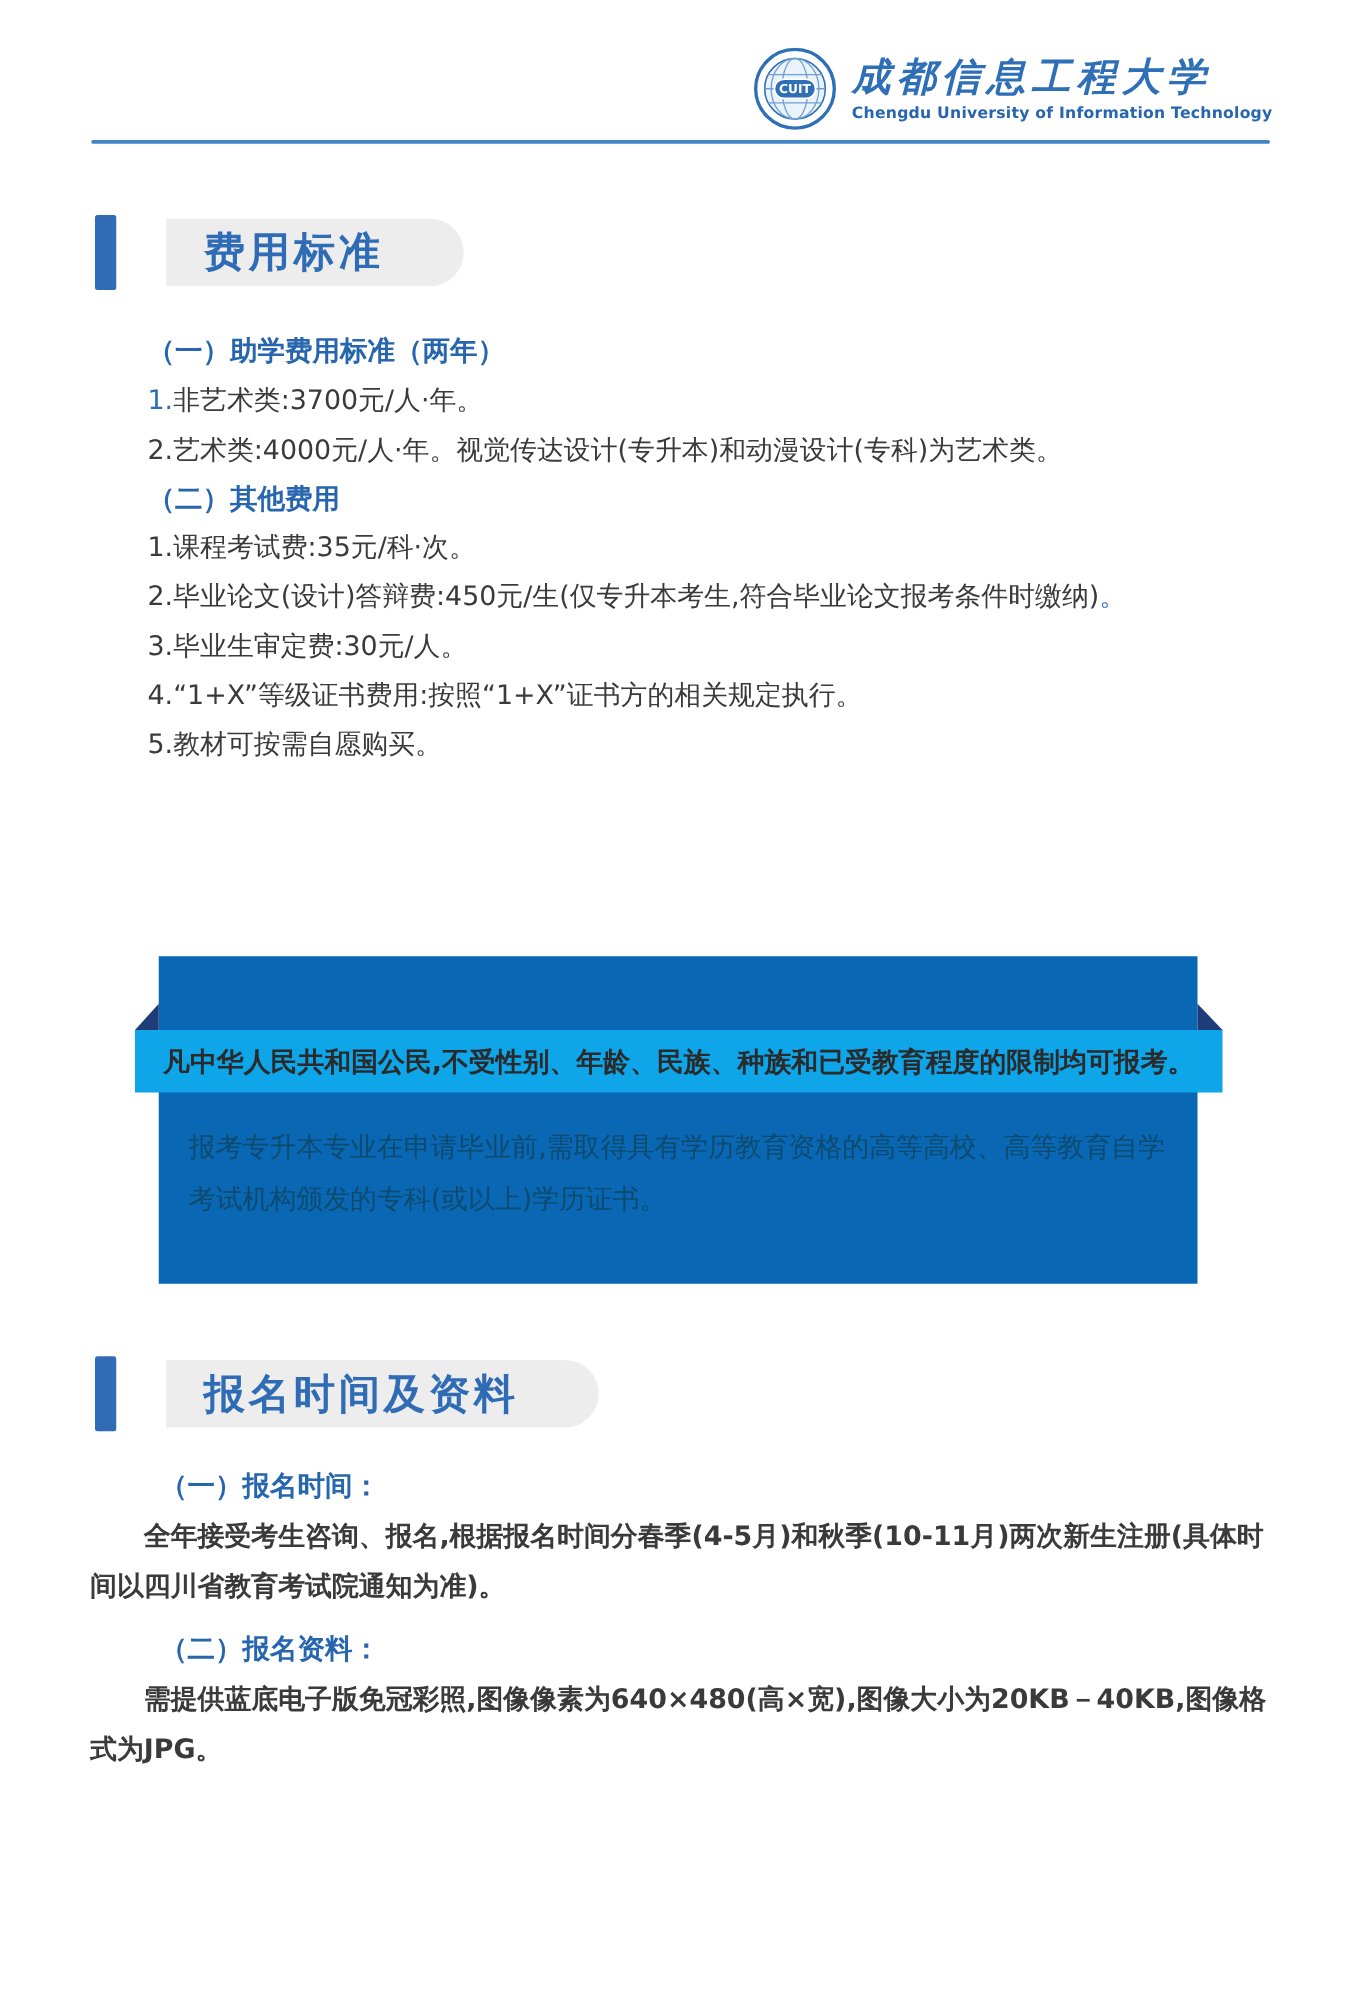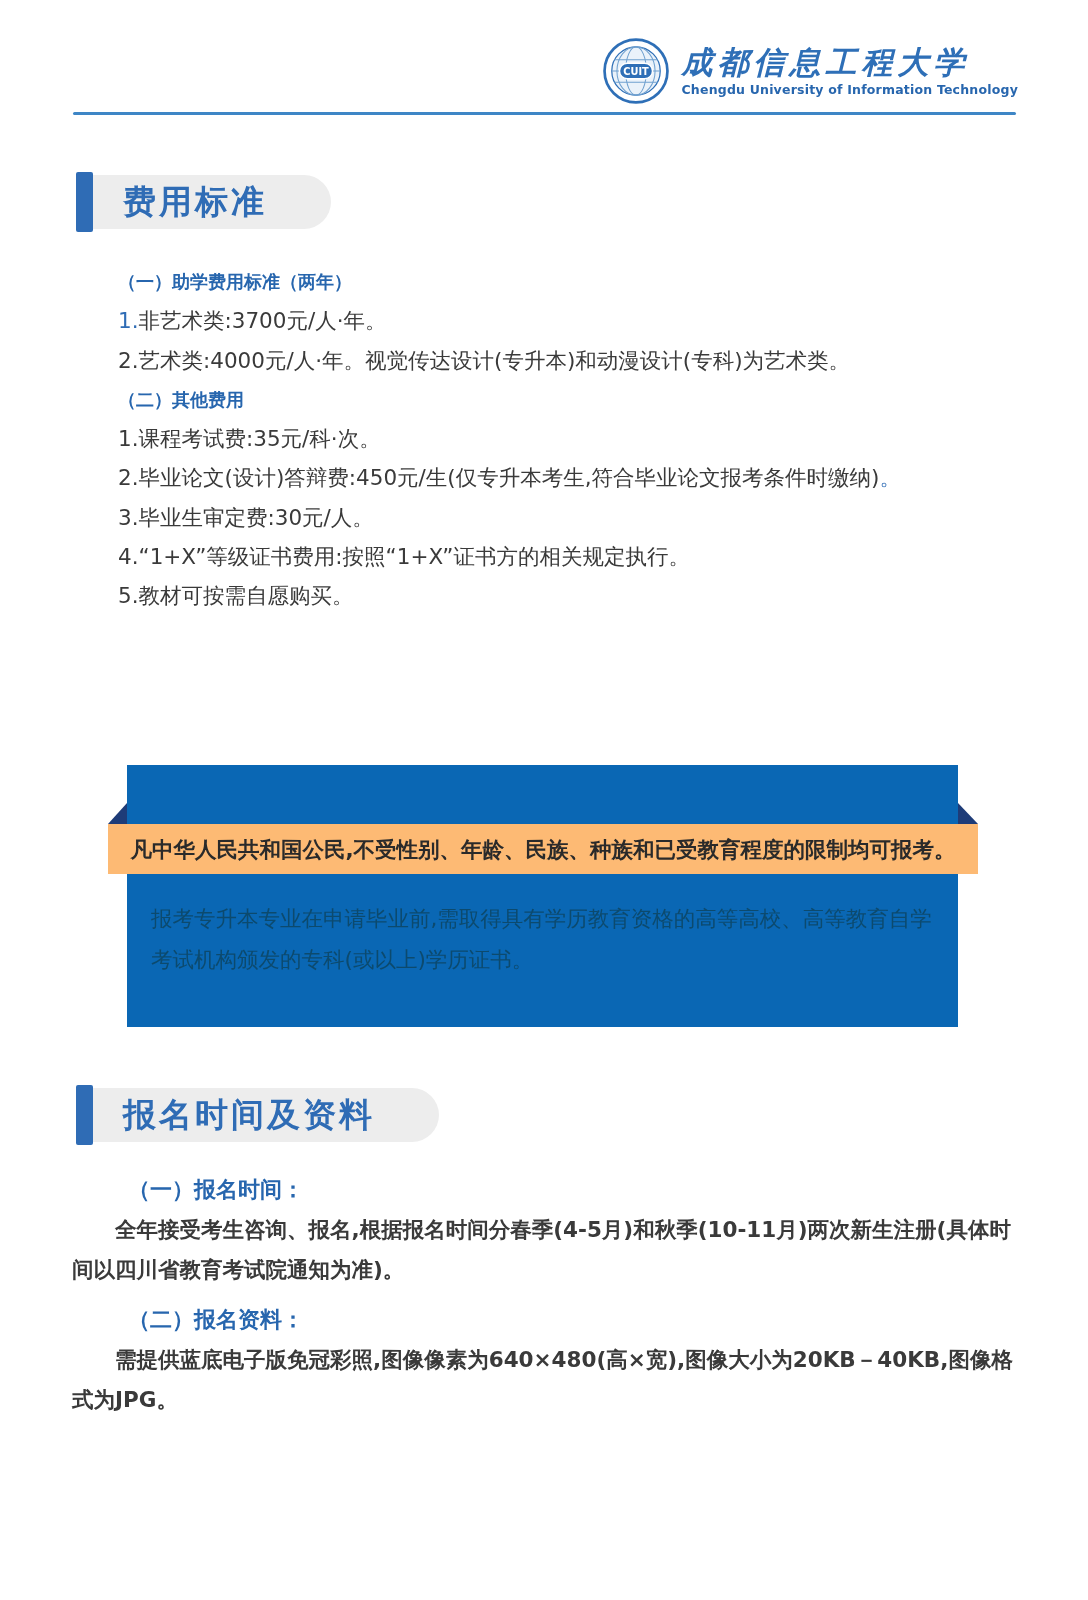--- a/index.html
+++ b/index.html
@@ -13,38 +13,38 @@
   .logo-svg { width:66px; height:66px; flex:0 0 auto; }
   .uni-names { display:flex; flex-direction:column; align-items:flex-start; }
   .uni-cn {
     font-family:"DejaVu Serif","Liberation Serif",serif; font-style:italic; font-weight:bold;
     font-size:31px; color:#2e6fb7; letter-spacing:5px; white-space:nowrap; line-height:1.1;
   }
   .uni-en { font-size:12.5px; font-weight:bold; color:#2766ae; letter-spacing:0.2px; margin-top:3px; white-space:nowrap; }
   .header-rule { position:absolute; top:112px; left:73px; width:943px; height:3px; background:#3e86c6; border-radius:2px; }
 
   
-  .section-header { position:absolute; left:76px; display:flex; align-items:center; }
+  .section-header { position:absolute; left:76px; display:flex; align-items:center;gap:40px; }
   .sec-bar { width:17px; height:60px; background:#2f6cb5; border-radius:2px; flex:0 0 auto; }
   .sec-pill { background:#ededed; height:54px; border-radius:0 30px 30px 0; display:flex; align-items:center; padding:0 64px 0 30px; }
   .sec-title { font-size:33px; font-weight:bold; color:#2f6cb5; letter-spacing:3px; white-space:nowrap; }
 
   
   .fees-body { position:absolute; left:118px; top:262px; width:910px; font-size:21.5px; color:#3a3a3a; }
   .fee-line { line-height:39.3px; white-space:nowrap; }
-  .fee-heading { line-height:39.3px; font-size:18px; font-weight:bold; color:#2766ae; white-space:nowrap; }
+  .fee-heading { line-height:39.3px; font-size:22px; font-weight:bold; color:#2766ae; white-space:nowrap; }
   .blue-accent { color:#2f6cb5; }
 
   
   .adm-box { position:absolute; left:127px; top:765px; width:831px; height:262px; background:#0a67b4; }
   .adm-fold { position:absolute; width:0; height:0; }
   .adm-fold.left  { left:108px; top:803px; border-bottom:21px solid #1e3c78; border-left:19px solid transparent; }
   .adm-fold.right { left:958px; top:803px; border-bottom:21px solid #1e3c78; border-right:20px solid transparent; }
   .adm-ribbon {
-    position:absolute; left:108px; top:824px; width:870px; height:50px; background:#fdba74;
+    position:absolute; left:108px; top:824px; width:870px; height:50px; background:#0ea5e9;
     display:flex; align-items:center; justify-content:center;
   }
   .adm-ribbon-text { font-size:21.5px; font-weight:600; color:#2a2a2a; white-space:nowrap; }
   .adm-body-text {
     position:absolute; left:151px; top:898px; width:788px;
     font-size:21.5px; font-weight:500; color:#0c4a6e; line-height:41px;
   }
 
   
   .reg-body { position:absolute; left:72px; top:1172px; width:944px; font-size:21.5px; color:#3a3a3a; }

